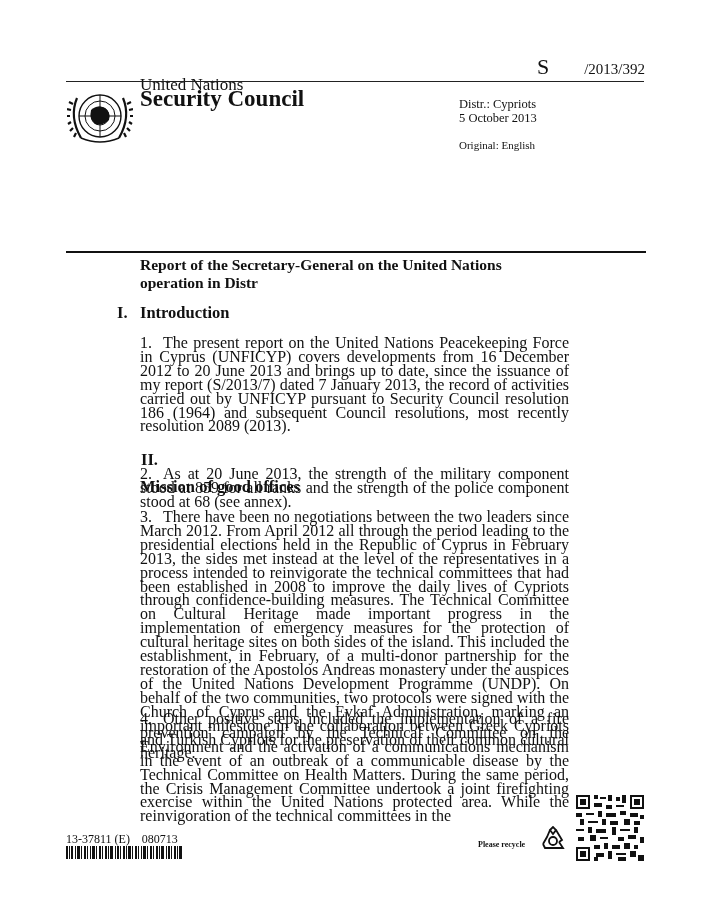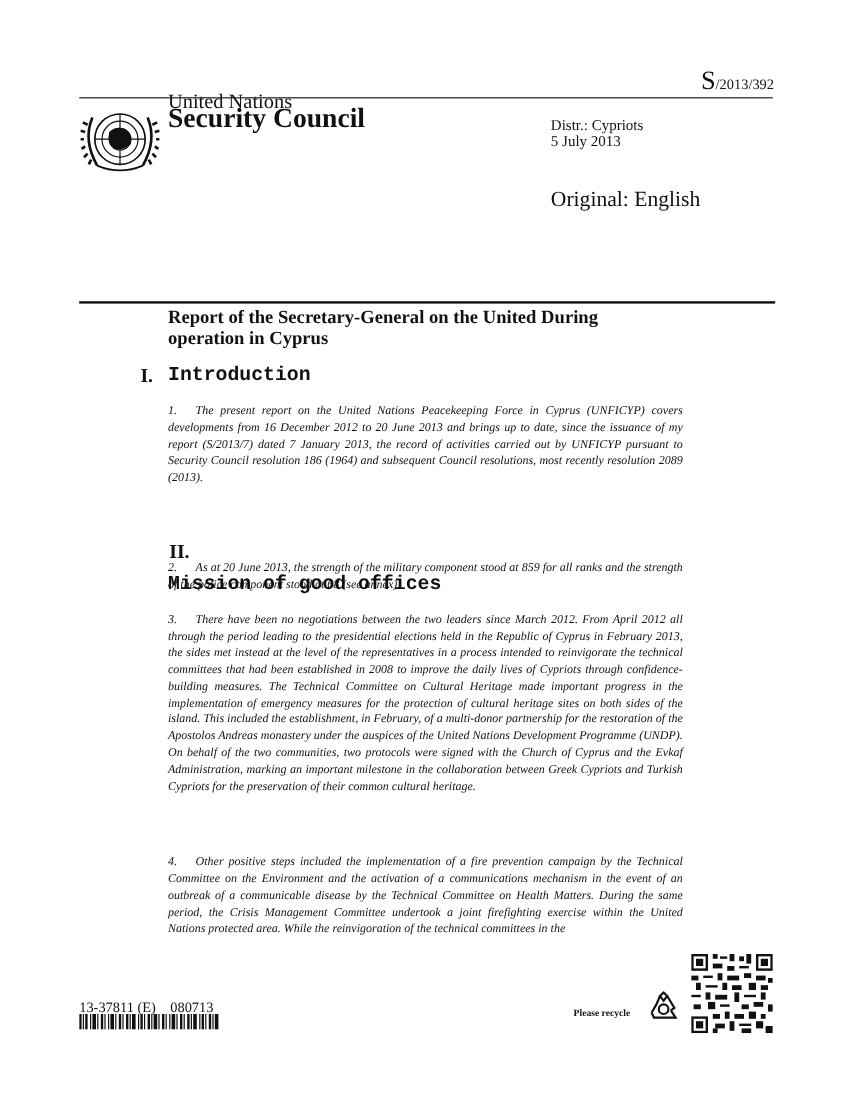--- a/index.html
+++ b/index.html
@@ -4,34 +4,34 @@
   <style>
     html, body { margin: 0; padding: 0; background: #ffffff; }
     body {
       width: 711px; height: 911px; position: relative; overflow: hidden;
       font-family: "Liberation Serif", "DejaVu Serif", serif; color: #111;
     }
     .abs { position: absolute; }
     #org-name { left: 140px; top: 59px; font-size: 17px; margin-top: 16px; }
     #symbol { right: 66px; top: 54px; white-space: nowrap; }
     #symbol .big { font-size: 22px; }
-    #symbol .small { font-size: 12px; }
+    #symbol .small { font-size: 15px; margin-left: 35px; }
     .rule-thin { left: 66px; width: 578px; height: 1px; background: #222; }
     .rule-thick { left: 66px; width: 580px; height: 2px; background: #111; }
     #emblem { left: 67px; top: 88px; width: 66px; height: 58px; }
     #council-title { left: 140px; top: 86px; font-size: 23px; font-weight: bold; }
     #distr { left: 459px; top: 97px; font-size: 12.5px; line-height: 14px; }
     #date { left: 459px; top: 111px; font-size: 12.5px; }
-    #original { left: 459px; top: 156px; font-size: 18px; }
+    #original { left: 459px; top: 139px; font-size: 11px; }
     #report-title { left: 140px; top: 256px; width: 420px; font-size: 15.5px; font-weight: bold; line-height: 18px; }
     .sec-num { font-size: 16.5px; font-weight: bold; }
-    .sec-title { left: 140px; font-size: 16.5px; font-weight: bold; font-family: Liberation Mono, monospace; }
+    .sec-title { left: 140px; font-size: 16.5px; font-weight: bold; }
     .para {
-      left: 140px; width: 429px; font-size: 10px; line-height: 13.9px;
-      text-align: justify; margin: 0; font-style: italic;
+      left: 140px; width: 429px; font-size: 16px; line-height: 13.9px;
+      text-align: justify; margin: 0;
     }
     .para .pnum { display: inline-block; width: 23px; text-indent: 0; }
     #footer-code { left: 66px; top: 832px; font-size: 12px; }
     #barcode { left: 66px; top: 845px; width: 118px; height: 13px; }
     #recycle-label { left: 478px; top: 840px; font-size: 8px; font-weight: bold; }
     #recycle-icon { left: 541px; top: 826px; width: 24px; height: 26px; }
     #qr { left: 576px; top: 795px; width: 68px; height: 66px; }
   </style>
 </head>
 <body>
@@ -55,26 +55,26 @@
     <circle cx="33" cy="28" r="21" fill="none" stroke="#111" stroke-width="1.4"></circle>
     <circle cx="33" cy="28" r="15" fill="none" stroke="#111" stroke-width="1"></circle>
     <circle cx="33" cy="28" r="9" fill="none" stroke="#111" stroke-width="1"></circle>
     <line x1="12" y1="28" x2="54" y2="28" stroke="#111" stroke-width="1"></line>
     <line x1="33" y1="7" x2="33" y2="49" stroke="#111" stroke-width="1"></line>
     <path d="M24 22 Q30 16 38 20 Q44 24 42 32 Q36 38 28 36 Q22 30 24 22 Z" fill="#111"></path>
   </svg>
 </div>
 <div id="council-title" class="abs">Security Council</div>
 <div id="distr" class="abs">Distr.: Cypriots</div>
-<div id="date" class="abs">5 July 2013</div>
+<div id="date" class="abs">5 October 2013</div>
 <div id="original" class="abs">Original: English</div>
 
 <div class="abs rule-thick" style="top:251px;"></div>
 
-<div id="report-title" class="abs">Report of the Secretary-General on the United During operation in Cyprus</div>
+<div id="report-title" class="abs">Report of the Secretary-General on the United Nations operation in Distr</div>
 
 <div class="abs sec-num" style="left:117px; top:303px;">I.</div>
 <div class="abs sec-title" style="top:303px;">Introduction</div>
 
 <p class="abs para" style="top:336px;">
   <span class="pnum">1.</span><span>The present report on the United Nations Peacekeeping Force in Cyprus (UNFICYP) covers developments from 16 December 2012 to 20 June 2013 and brings up to date, since the issuance of my report (S/2013/7) dated 7 January 2013, the record of activities carried out by UNFICYP pursuant to Security Council resolution 186 (1964) and subsequent Council resolutions, most recently resolution 2089 (2013).</span>
 </p>
 <p class="abs para" style="top:428px;margin-top:39px;">
   <span class="pnum">2.</span><span>As at 20 June 2013, the strength of the military component stood at 859 for all ranks and the strength of the police component stood at 68 (see annex).</span>
 </p>

